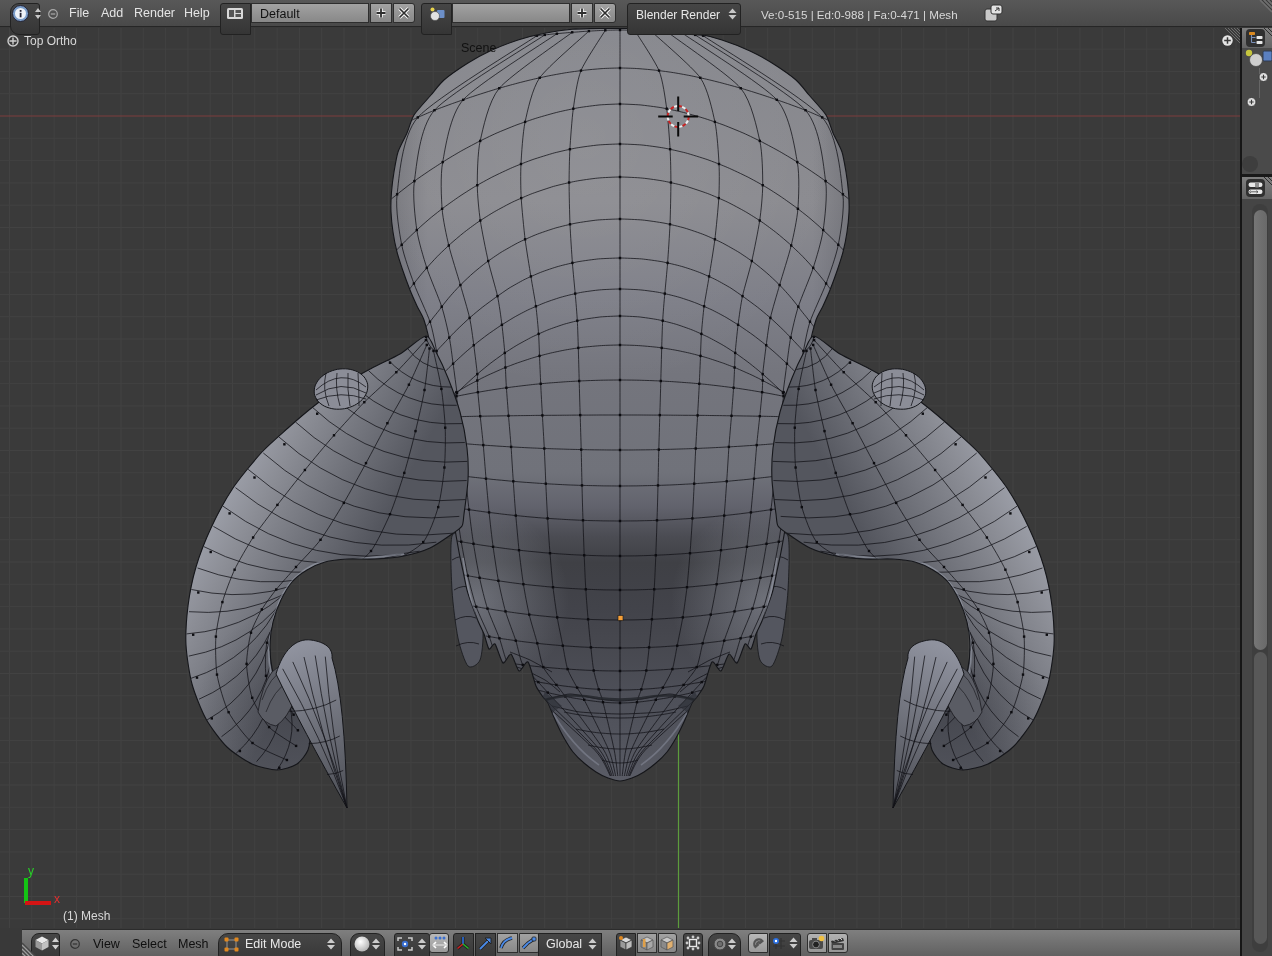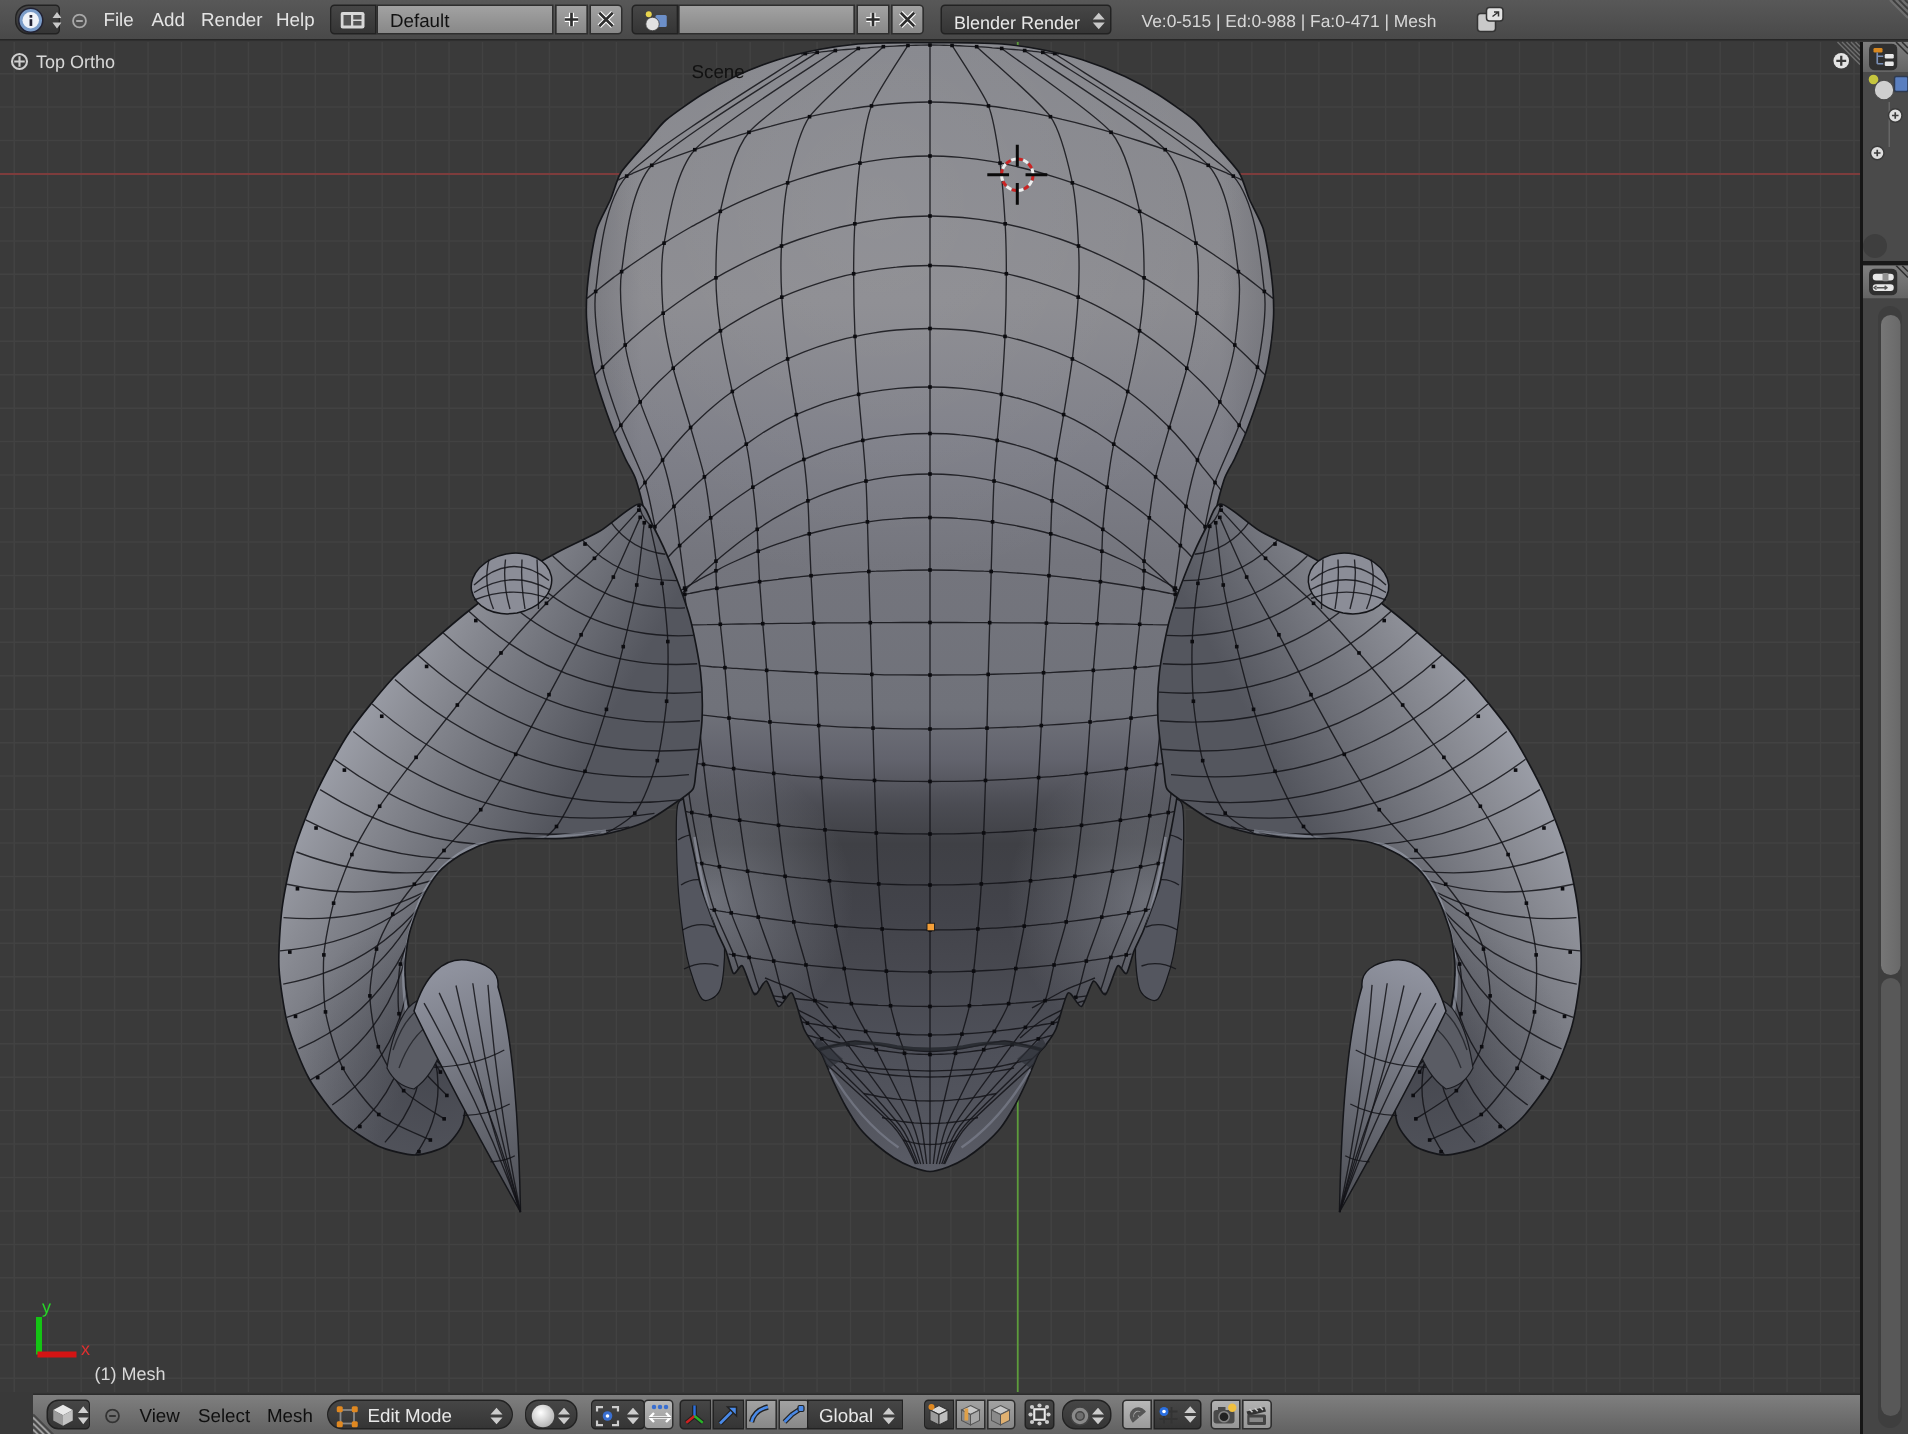--- a/index.html
+++ b/index.html
@@ -5,21 +5,21 @@
   font-family:"Liberation Sans", sans-serif; }
 .abs { position:absolute; }
 #topbar { position:absolute; left:0; top:0; width:1272px; height:27px;
   background:linear-gradient(#585858,#494949); border-bottom:1px solid #262626;text-align:center; }
 #topbar .menu { position:absolute; top:6px; font-size:12.5px; color:#e4e4e4; }
 #botbar { position:absolute; left:0; top:929px; width:1245px; height:27px;
   background:linear-gradient(#7f7f7f,#616161); border-top:1px solid #2c2c2c;margin-left:22px; }
 #botbar .menu { position:absolute; top:7px; font-size:12.5px; color:#0f0f0f; }
 .fld { position:absolute; top:3px; height:20px; border:1px solid #2e2e2e;
   background:linear-gradient(#a2a2a2,#888888); color:#111; font-size:12.5px; }
-.dk { position:absolute; top:3px; height:20px; border:1px solid #222;
+.dk { position:absolute; top:3px; height:32px; border:1px solid #222;
   background:linear-gradient(#464646,#353535); color:#e8e8e8; font-size:12.5px; }
 .viewport-label { position:absolute; color:#d8d8d8; font-size:12px; }
 #rightcol { position:absolute; left:1241px; top:28px; width:31px; height:928px; background:#474747; }
 svg { display:block; }
 .wf { stroke:#131318; stroke-width:0.9; fill:none; stroke-opacity:0.85; }
 .wfg { }
 .dots rect { fill:#0c0c10; }
 .gl { stroke:#424242; stroke-width:1; }
 </style></head>
 <body>

